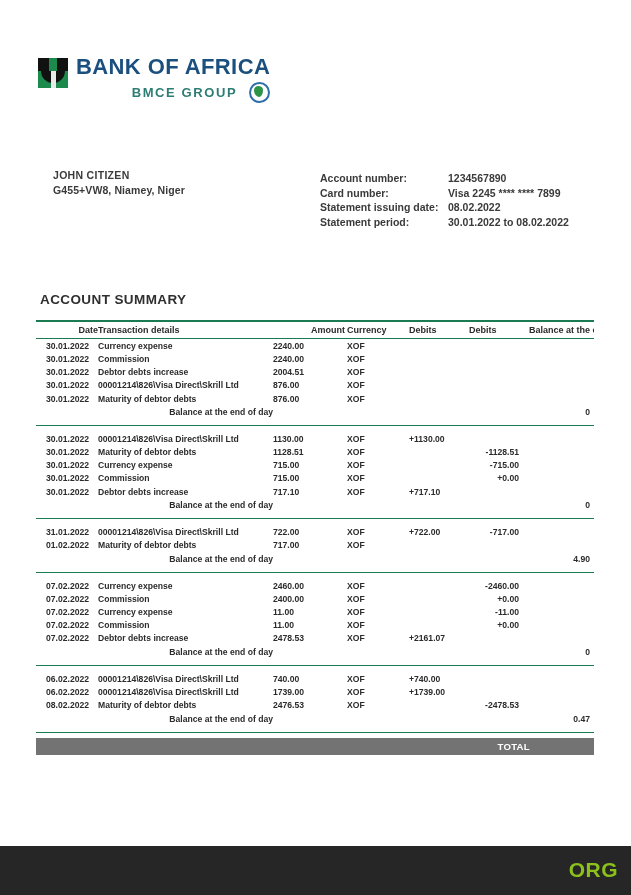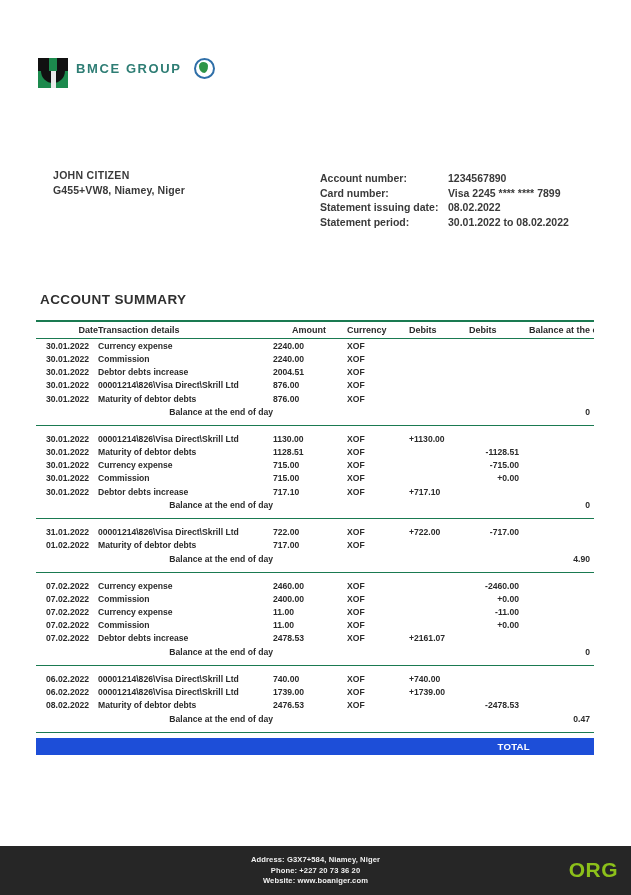--- a/index.html
+++ b/index.html
@@ -73,21 +73,21 @@
   col.c-date{width:62px;}
   col.c-det{width:175px;}
   col.c-amt{width:72px;}
   col.c-cur{width:62px;}
   col.c-cre{width:62px;}
   col.c-deb{width:58px;}
   col.c-bal{width:67px;}
 
   .th-date{text-align:right;padding-left:14px !important;}
   .th-det{text-align:left;}
-  .th-amt{text-align:center;margin-left:48px;}
+  .th-amt{text-align:right;margin-left:48px;}
   .th-cur{text-align:left;padding-left:2px !important;}
   .th-cre{text-align:left;padding-left:2px !important;}
   .th-deb{text-align:left;padding-left:0px !important;}
   .th-bal{text-align:left;padding-left:2px !important;}
 
   td.date{text-align:left;padding-left:10px !important;}
   td.det{text-align:left;}
   td.amt{text-align:left;}
   td.cur{text-align:left;padding-left:2px !important;}
   td.cre{text-align:left;padding-left:2px !important;}
@@ -95,21 +95,21 @@
   td.bal{text-align:right;padding-right:4px !important;}
 
   tr.eod td.det{padding-left:0;text-align:right;}
   tr.eod td{height:14px;}
 
   .sep td{padding:0;height:0;}
   .sep-line{height:1.3px;background:#1a7a51;margin:1.5px 0 1.5px 0;}
 
   
   .totalbar{
-    position:absolute;left:36px;width:558px;height:17px;background:#1d4ed8;
+    position:absolute;left:36px;width:558px;height:17px;background:#737373;
     display:flex;align-items:center;
   }
   .totalbar .t-lbl{
     position:absolute;right:64px;color:#ffffff;font-size:9.6px;font-weight:bold;letter-spacing:.3px;
   }
   .totalbar .t-val{
     position:absolute;right:5px;color:#ffffff;font-size:10px;font-weight:bold;margin-top:45px;
   }
 
   
@@ -136,20 +136,21 @@
 <div class="page">
 
   <div class="header">
     <div class="logo-mark">
       <div class="blk-l"></div>
         <div class="blk-r"></div>
       <div class="bowl"></div>
         <div class="stem2"></div>
     </div>
     <div class="logo-text">
+      <div class="brand">BANK OF AFRICA</div>
       <div class="brand-sub-row">
         <div class="brand-sub">BMCE GROUP</div>
         <div class="globe">
           <div class="africa"></div>
         </div>
       </div>
     </div>
   </div>
 
   <div class="cust">
@@ -459,23 +460,18 @@
         </tbody>
     </table>
   </div>
 
   <div class="totalbar" id="total-bar" style="top: 738px;">
     <span class="t-lbl">TOTAL</span>
     <span class="t-val">27.37</span>
   </div>
 
   <div class="footer">
-    <div class="finfo">
-      <div>Address: G3X7+584, Niamey, Niger</div>
-      <div>Phone: +227 20 73 36 20</div>
-      <div>Website: www.boaniger.com</div>
-    </div>
     <div class="wm">
         <span class="solid">ORG</span>
     </div>
   </div>
 
 </div>
 
 </body></html>

